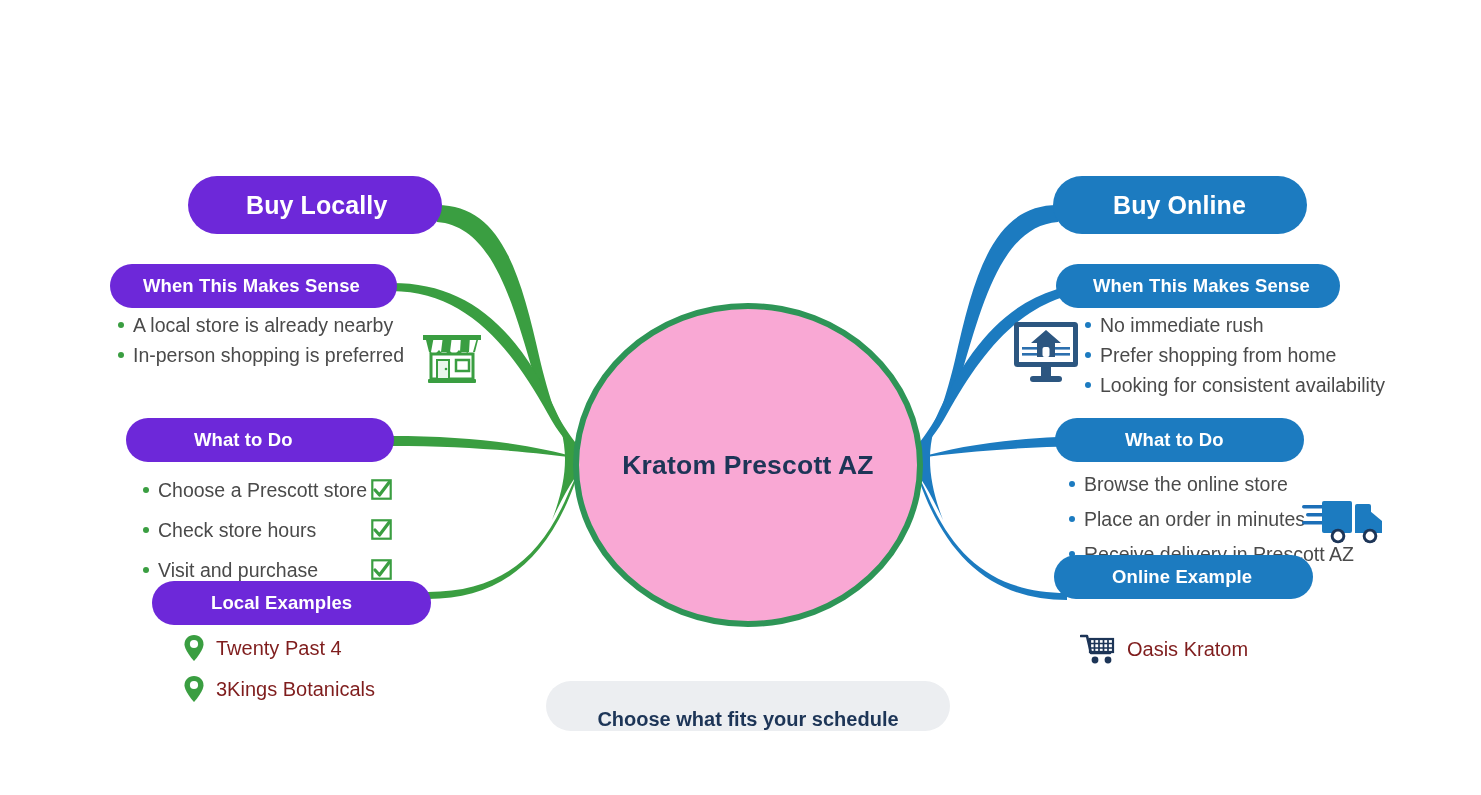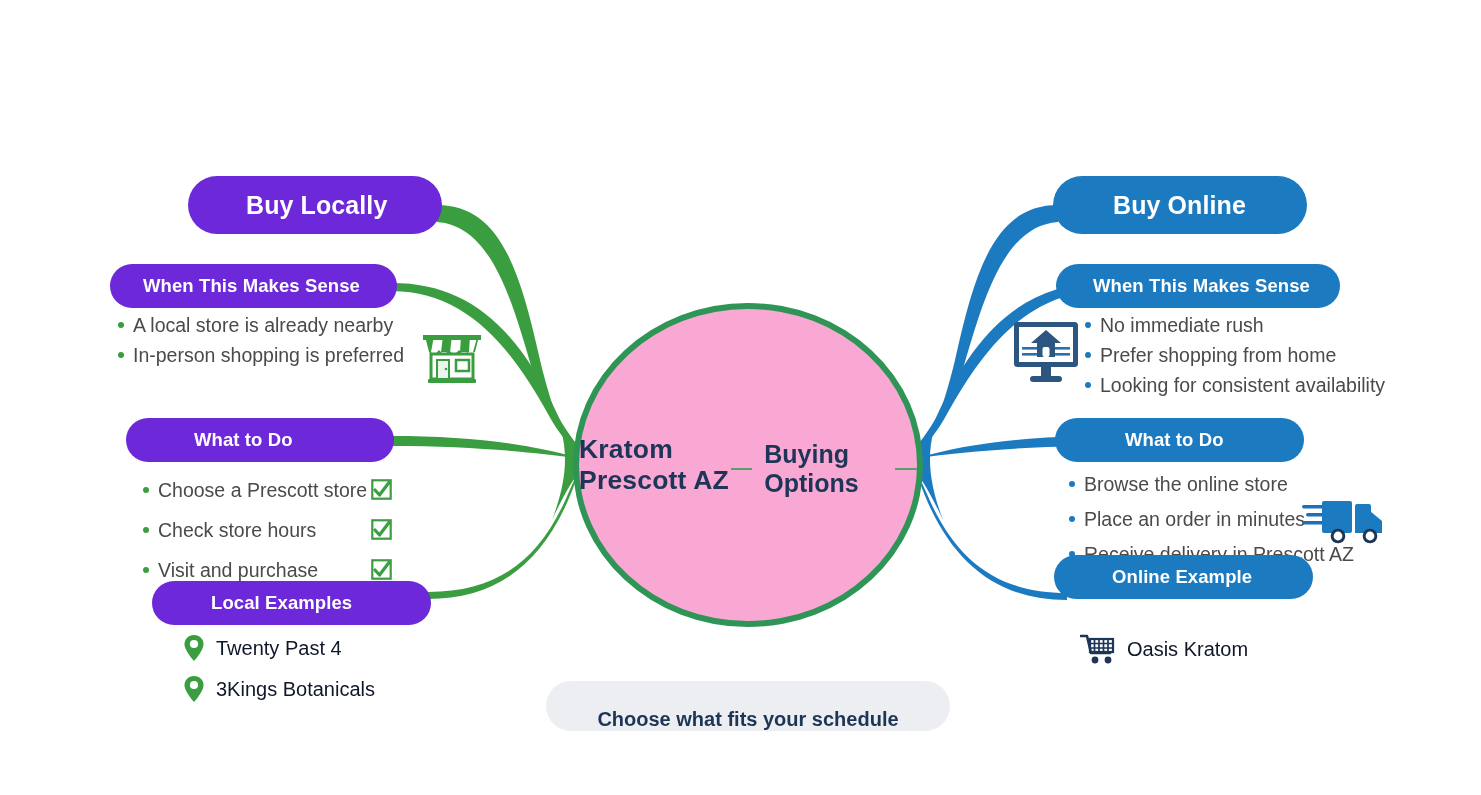--- a/index.html
+++ b/index.html
@@ -103,21 +103,21 @@
   }
 
   
   .exlist { position: absolute; }
   .exlist .row {
     display: flex; align-items: center;
     white-space: nowrap; margin-bottom: 13px;
   }
   .exlist .ico { flex: 0 0 auto; margin-right: 11px; display: flex; }
   .exlist .txt {
-    font-size: 20px; color: #0f172a;
+    font-size: 20px; color: #7f1d1d;
   }
 
   
   .abs-ico { position: absolute; }
 
   
   #footer-pill {
     position: absolute;
     left: 546px; top: 681px;
     width: 404px; height: 50px;
@@ -164,25 +164,20 @@
     <path d="M 1067 600 C 995 600 947 560 919 480
              C 913 466 909 460 905 456 C 913 464 919 476 927 494
              C 955 560 997 593 1067 593 Z" fill="#1c7bc0"></path>
 
     <path d="M 947 400 C 929 430 917 450 903 458 C 917 470 929 490 943 520
              C 927 478 923 440 947 400 Z" fill="#1c7bc0"></path>
   </svg>
 
   <div id="center-node">
     <div id="center-title">Kratom Prescott AZ</div>
-    <div id="center-sub-row">
-      <span class="rule"></span>
-      <span id="center-sub">Buying Options</span>
-      <span class="rule"></span>
-    </div>
   </div>
 
   <div class="pill green pill-root" style="left:188px; top:176px; width:254px; padding-left:58px;">
     <span>Buy Locally</span>
   </div>
 
   <div class="pill green pill-sec" style="left:110px; top:264px; width:287px; padding-left:33px;">
     <span>When This Makes Sense</span>
   </div>
 

